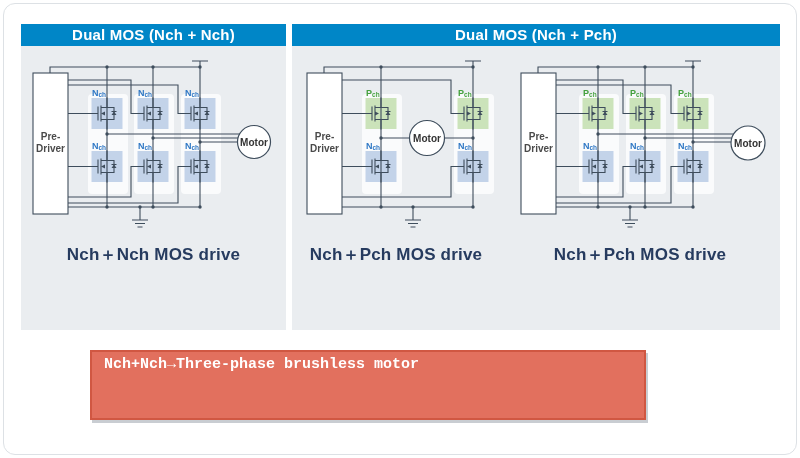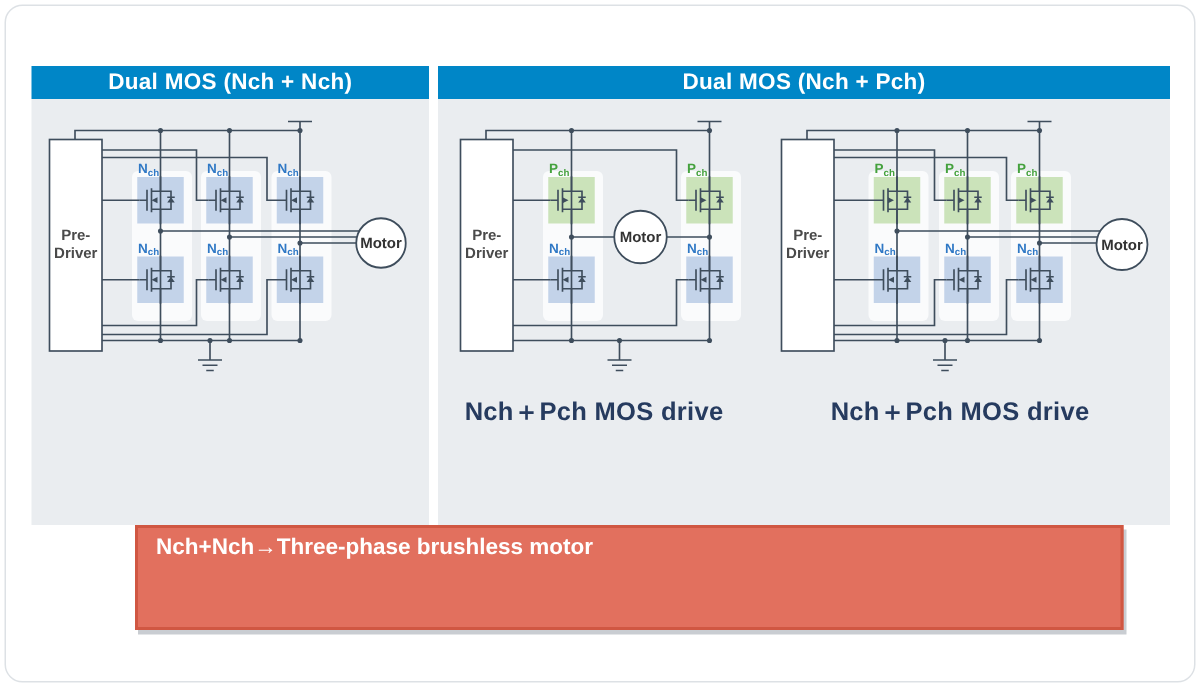--- a/index.html
+++ b/index.html
@@ -1,34 +1,34 @@
 <!DOCTYPE html>
 <html style="--header_bg: #0086c7; --header_text: #ffffff; --panel_bg: #eaedf0; --line: #3e4d5c; --nch_fill: #c3d3e9; --nch_text: #2f78c5; --pch_fill: #cbe3ba; --pch_text: #44a13d; --container_fill: #fafbfc; --caption_text: #263b5f; --note_bg: #e2705e; --note_border: #d05742; --note_text: #ffffff;"><head>
 <meta charset="utf-8">
 <style>
   html,body{margin:0;padding:0;background:#fff;}
   body{font-family:"Liberation Sans",sans-serif;}
   .page{position:relative;width:800px;height:458px;background:#fff;overflow:hidden;}
   .frame{position:absolute;inset:3px;border:1.5px solid #dde1e5;border-radius:12px;pointer-events:none;}
-  .panels{position:absolute;left:21px;top:44px;display:flex;gap:6px;}
+  .panels{position:absolute;left:21px;top:24px;display:flex;gap:6px;}
   .panel{display:flex;flex-direction:column;}
   .panel-left{width:265px;}
   .panel-right{width:488px;}
   .panel-header{height:22px;line-height:22px;text-align:center;font-weight:bold;font-size:15px;
     color:var(--header_text,#fff);background:var(--header_bg,#0086c7);letter-spacing:.2px;}
   .panel-body{background:var(--panel_bg,#eaedf0);height:279px;position:relative;padding-top:5px;box-sizing:content-box;}
   .panel-right .panel-body{display:flex;align-items:flex-start;}
   .circuit{display:flex;flex-direction:column;}
   .circuit svg{display:block;}
   .caption{font-weight:bold;font-size:17px;text-align:center;color:var(--caption_text,#263b5f);
     margin-top:2px;letter-spacing:.2px;white-space:nowrap;}
-  .note{position:absolute;left:90px;top:350px;width:659px;height:70px;box-sizing:border-box;
+  .note{position:absolute;left:90px;top:350px;width:556px;height:70px;box-sizing:border-box;
     background:var(--note_bg,#e2705e);border:2px solid var(--note_border,#d05742);
     box-shadow:2px 3px 0 #c9cdd2;color:var(--note_text,#fff);font-weight:bold;font-size:15px;
-    line-height:22px;padding:2px 0 0 12px;}
+    line-height:22px;padding:2px 0 0 12px;font-family:Liberation Mono, monospace;}
 </style>
 </head>
 <body>
 
 <div class="page">
 
   <div class="panels">
 
     <section class="panel panel-left">
       <div class="panel-header">Dual MOS (Nch + Nch)</div>
@@ -92,20 +92,21 @@
                 <circle cx="132" cy="87" r="1.7" fill="#3e4d5c"></circle>
                 <circle cx="179" cy="91" r="1.7" fill="#3e4d5c"></circle>
                 <text x="71" y="44.5" font-size="9" font-weight="bold" fill="#2f78c5">N<tspan font-size="6.5" dy="1.5">ch</tspan></text>
                 <text x="71" y="97.5" font-size="9" font-weight="bold" fill="#2f78c5">N<tspan font-size="6.5" dy="1.5">ch</tspan></text>
                 <text x="117" y="44.5" font-size="9" font-weight="bold" fill="#2f78c5">N<tspan font-size="6.5" dy="1.5">ch</tspan></text>
                 <text x="117" y="97.5" font-size="9" font-weight="bold" fill="#2f78c5">N<tspan font-size="6.5" dy="1.5">ch</tspan></text>
                 <text x="164" y="44.5" font-size="9" font-weight="bold" fill="#2f78c5">N<tspan font-size="6.5" dy="1.5">ch</tspan></text>
                 <text x="164" y="97.5" font-size="9" font-weight="bold" fill="#2f78c5">N<tspan font-size="6.5" dy="1.5">ch</tspan></text>
               </svg>
             </div>
+          <div class="caption">Nch＋Nch MOS drive</div>
         </div>
       </div>
     </section>
 
     <section class="panel panel-right">
       <div class="panel-header">Dual MOS (Nch + Pch)</div>
       <div class="panel-body">
         <div class="circuit">
           <div>
               <svg width="208" height="190" viewBox="0 0 208 190">

